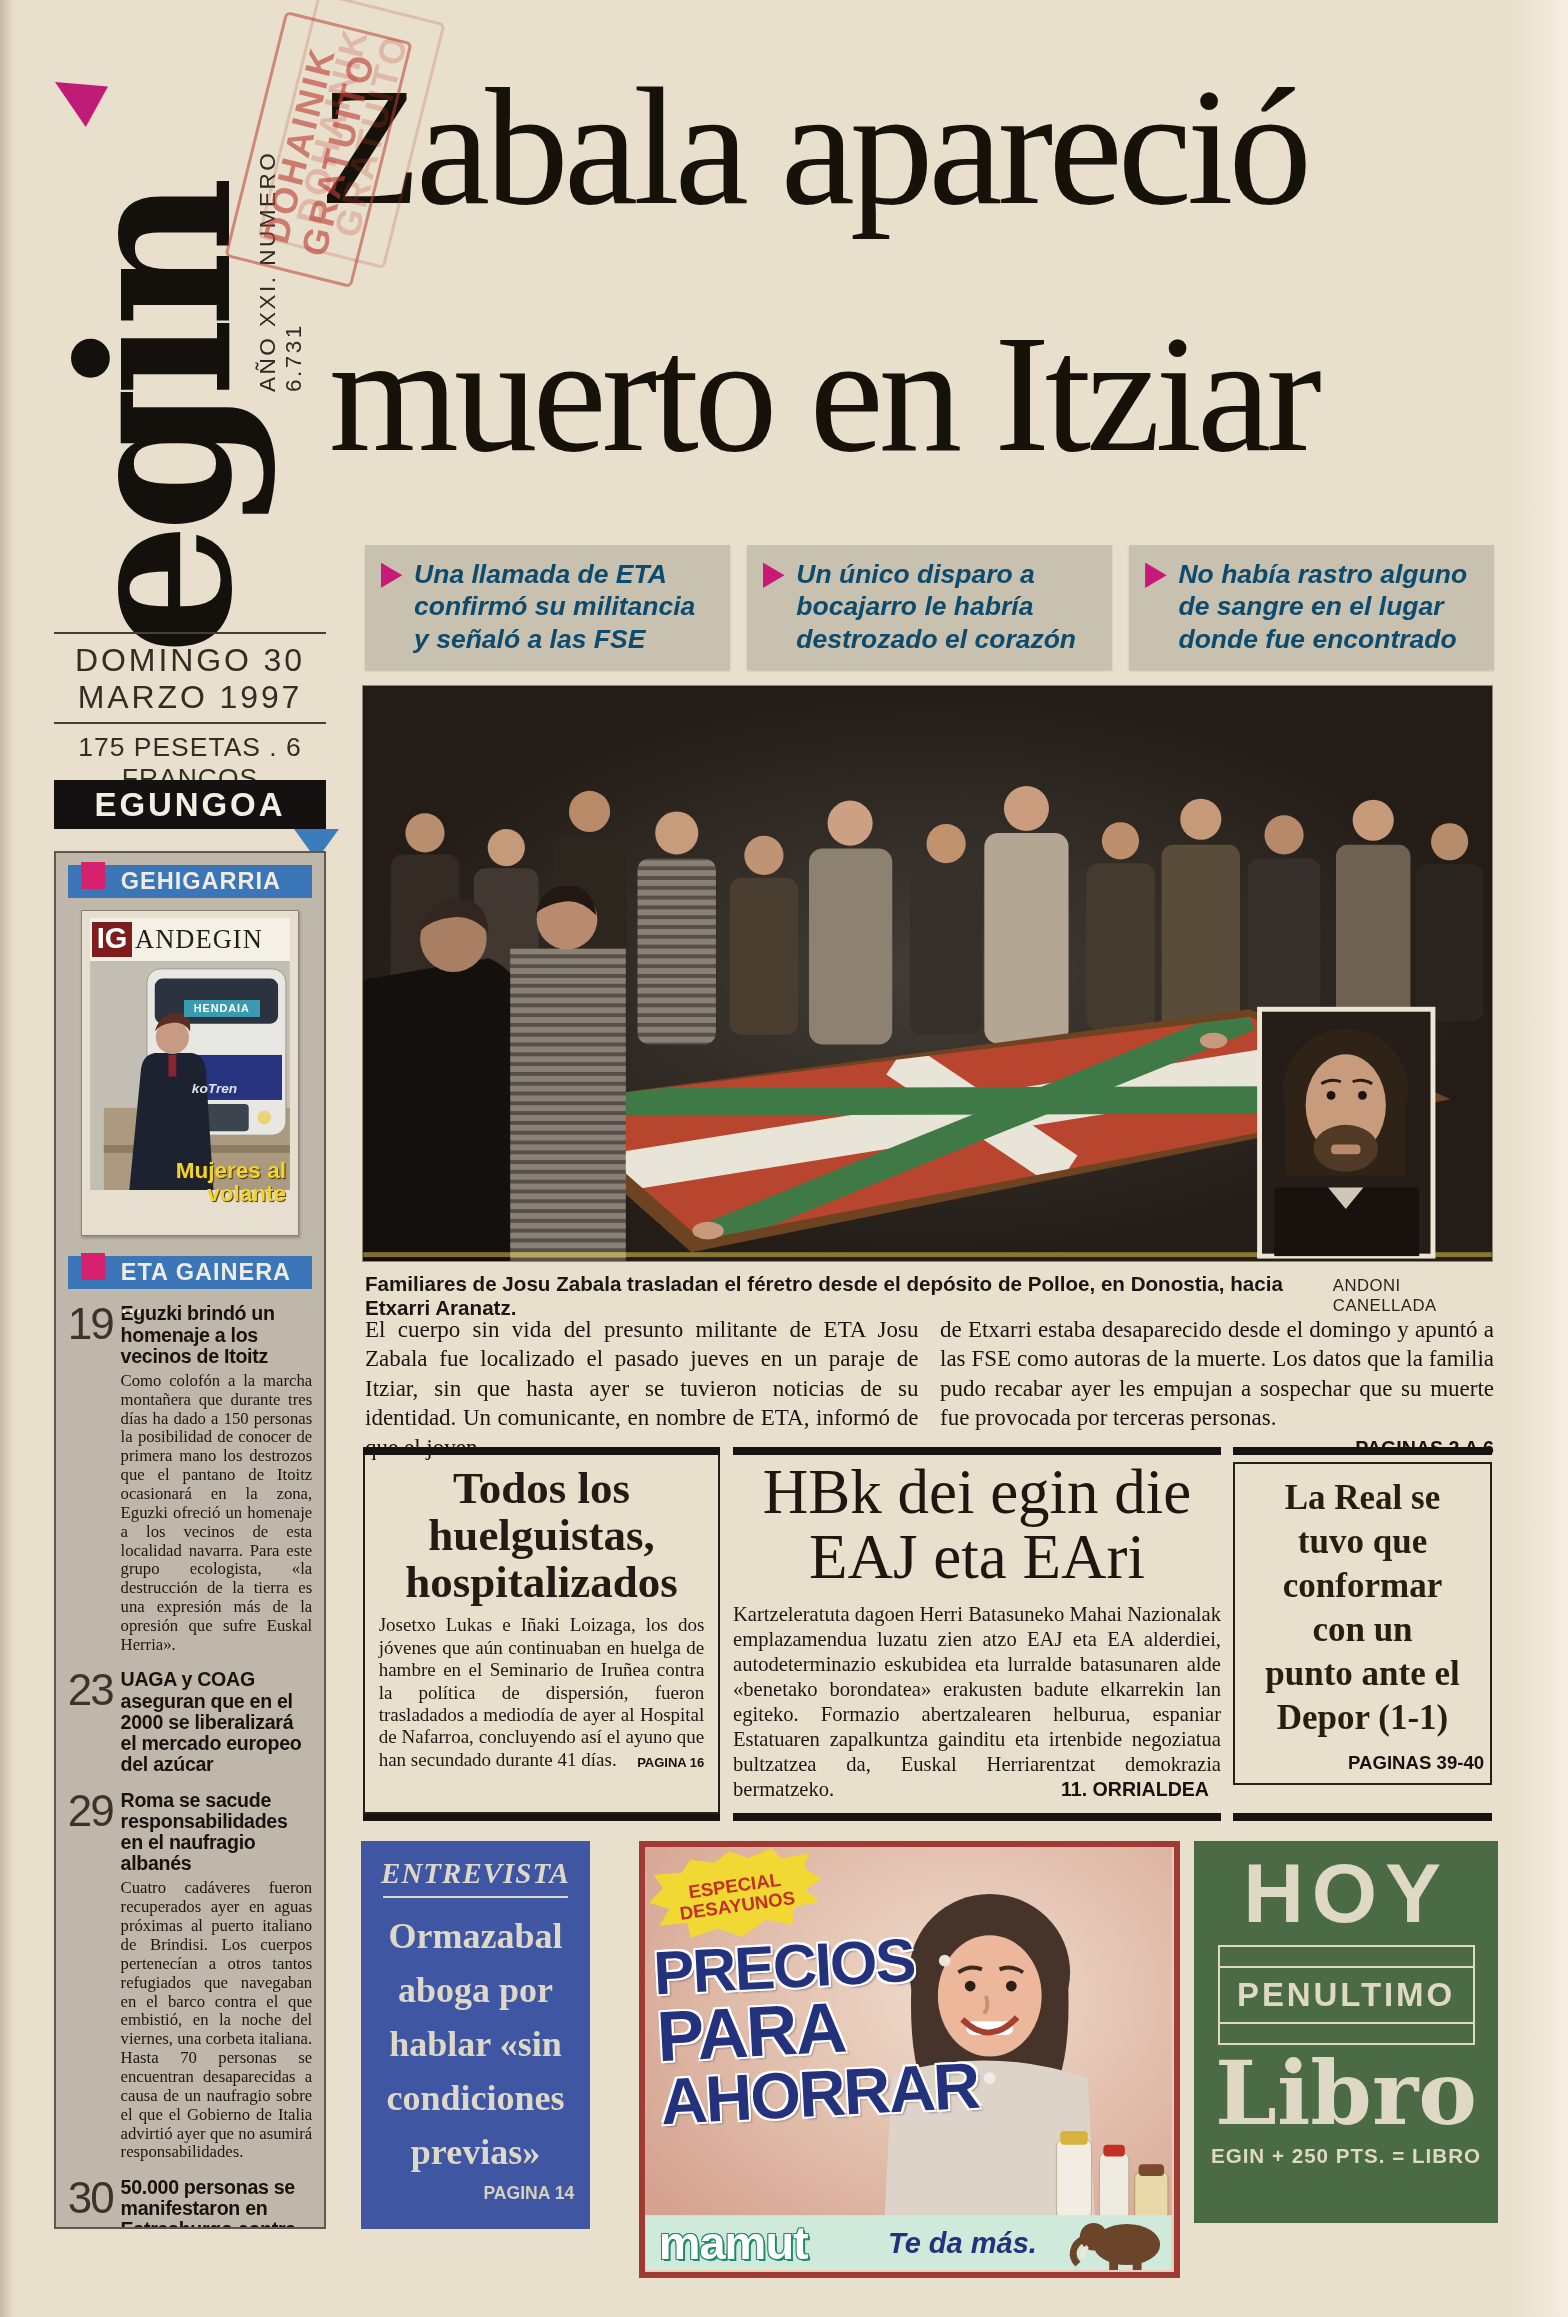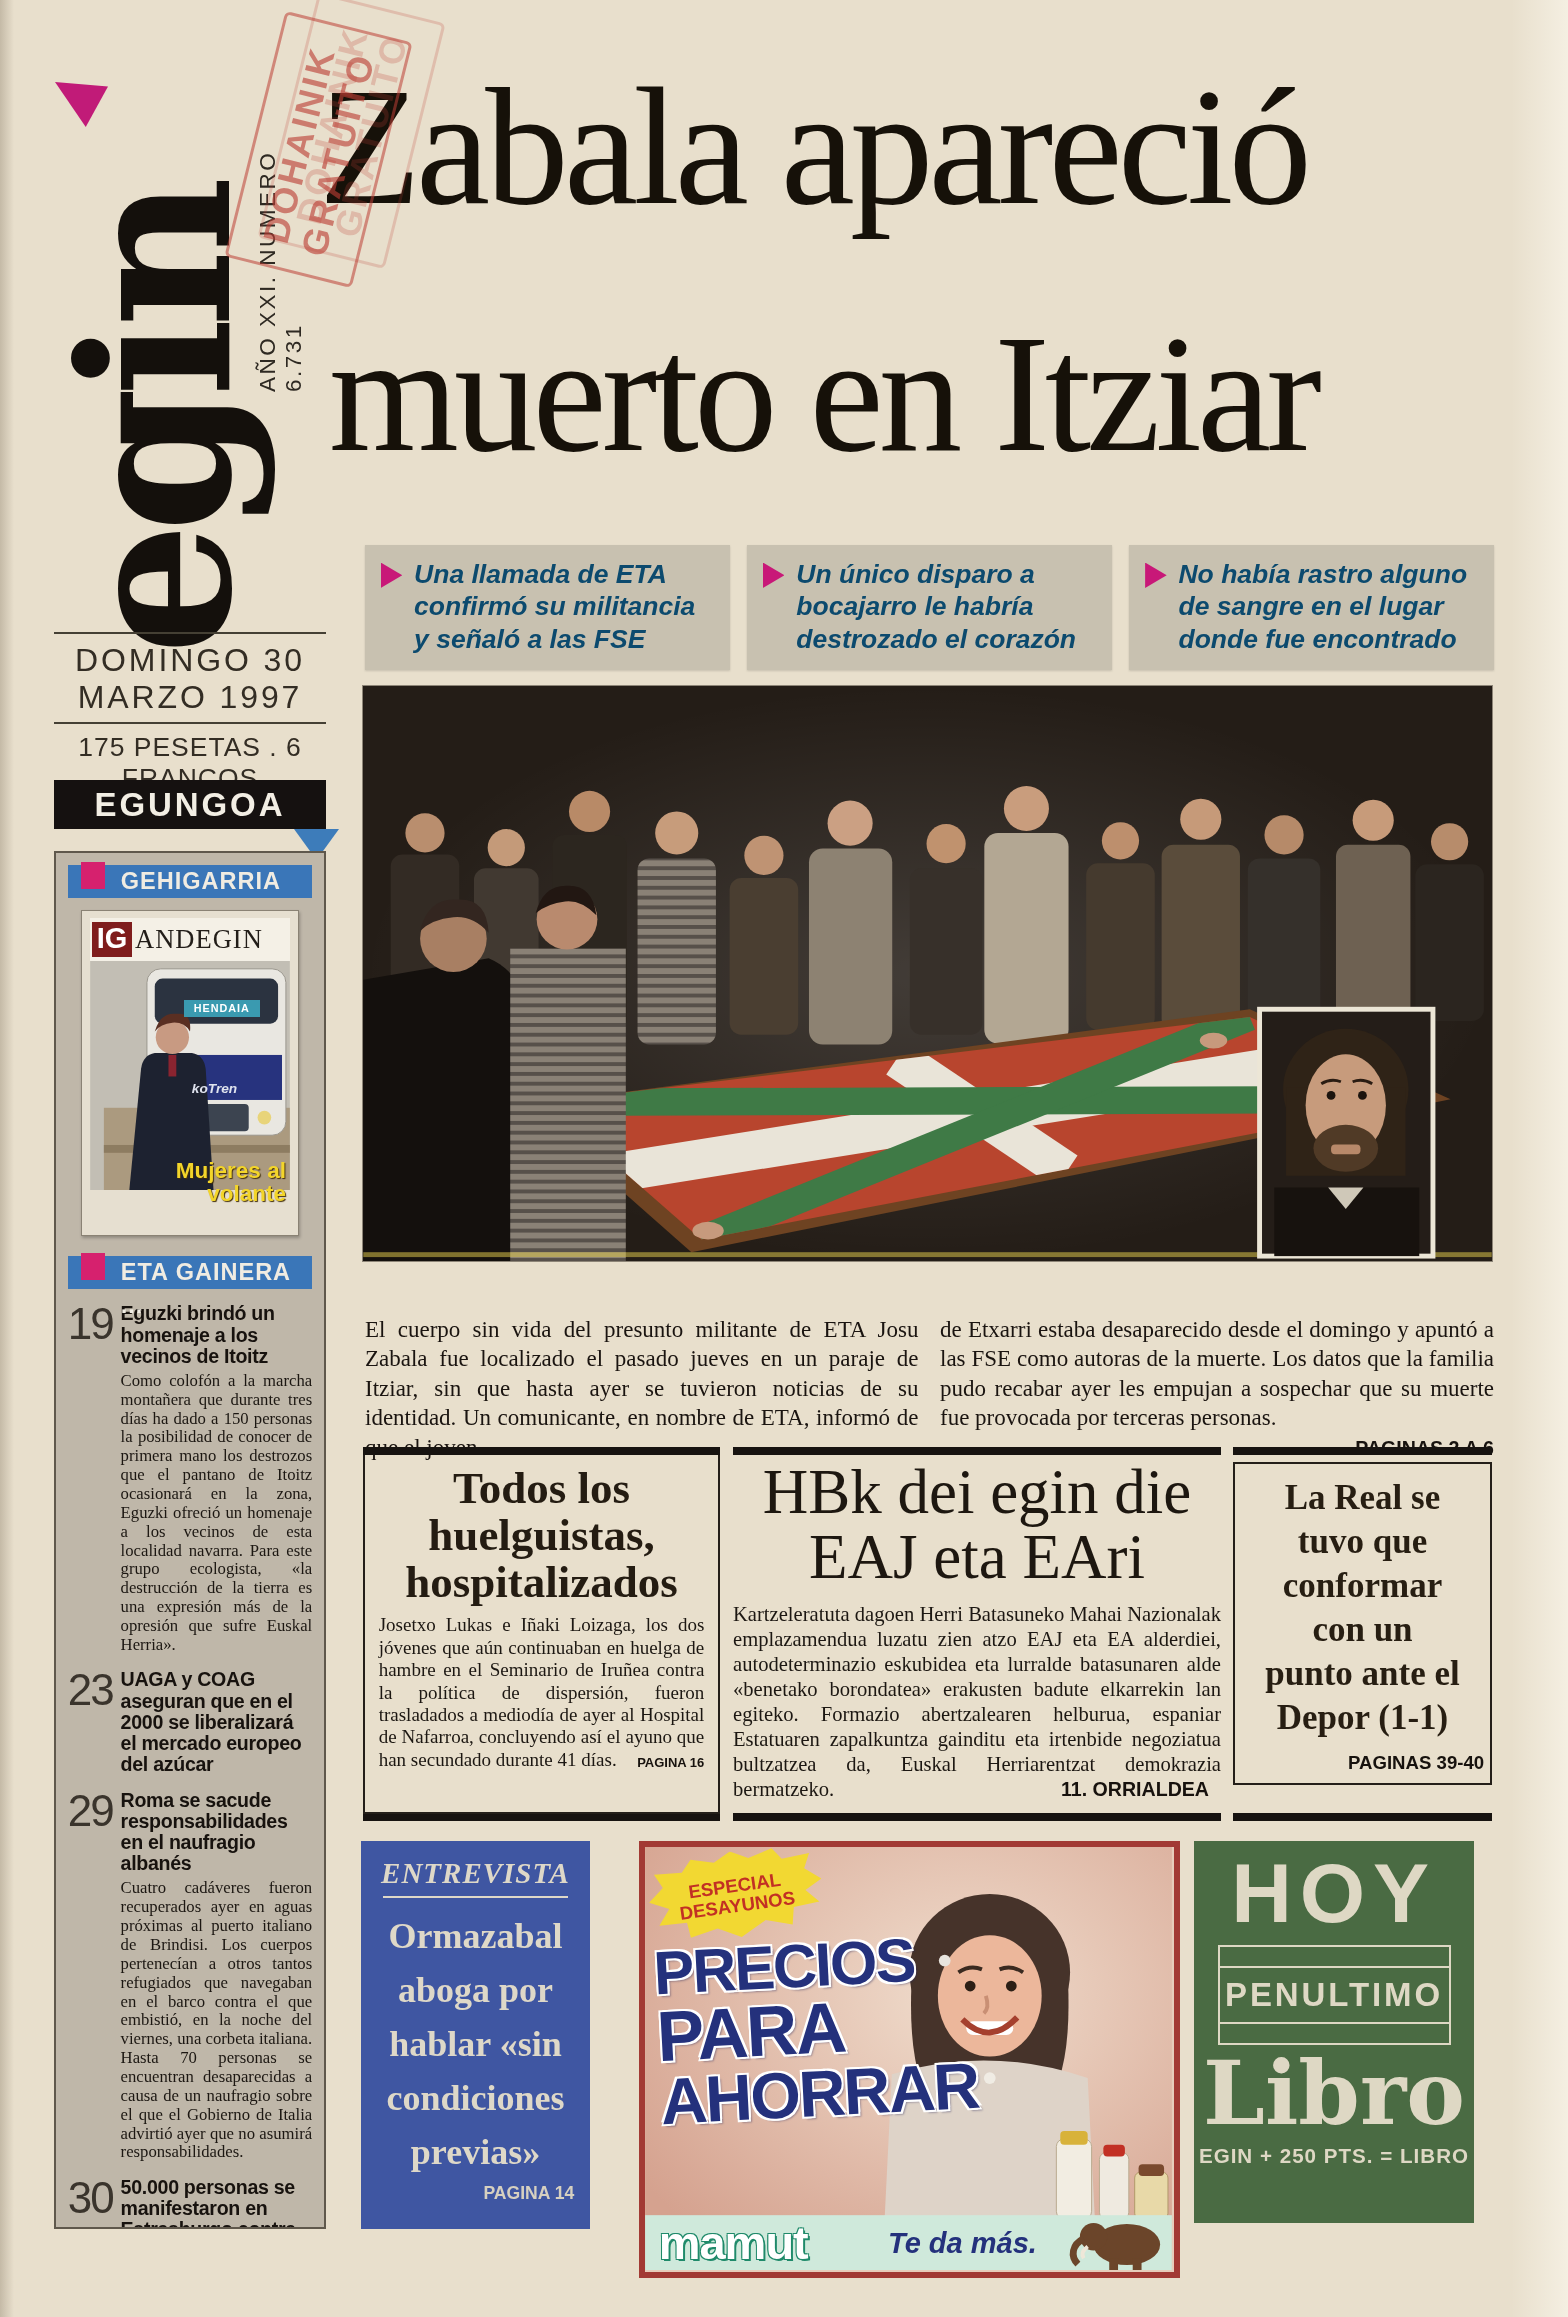--- a/index.html
+++ b/index.html
@@ -152,21 +152,21 @@
         text-shadow:-2px -2px 0 #fff,2px -2px 0 #fff,-2px 2px 0 #fff,2px 2px 0 #fff,2.9px 2.9px 2px rgba(40,40,90,.4);}
   .bw1{font-size:61px;line-height:.95;}
   .bw2{font-size:71px;line-height:.95;}
   .bw3{font-size:65px;line-height:.98;}
   .mbrand{position:absolute;left:13.7px;bottom:0px;font-family:"Liberation Sans",sans-serif;
         font-weight:700;font-size:47px;color:#ffffff;letter-spacing:-1px;
         text-shadow:2px 2px 0 #1f8a6a,-1px -1px 0 #1f8a6a,1px -1px 0 #1f8a6a,-1px 1px 0 #1f8a6a;}
   .mslogan{position:absolute;left:243px;bottom:9.8px;font-style:italic;font-weight:700;
         font-family:"Liberation Sans",sans-serif;font-size:29px;color:#24317c;}
 
-  .ad-libro{left:1194px;top:1841px;width:280px;height:382px;background:#4a6b43;box-sizing:border-box;
+  .ad-libro{left:1194px;top:1841px;width:304px;height:382px;background:#4a6b43;box-sizing:border-box;
         padding-top:9.8px;color:#ded8c4;text-align:center;font-family:"Liberation Sans",sans-serif;}
   .ad-libro .hoy{font-weight:700;font-size:84px;line-height:1;letter-spacing:7.8px;}
   .lbox{margin:9.8px 23.5px 0 23.5px;border:2px solid #ded8c4;padding:19.6px 0;}
   .lband{border-top:2px solid #ded8c4;border-bottom:2px solid #ded8c4;padding:7.8px 0;
         font-weight:700;font-size:33px;letter-spacing:2.9px;}
   .libro{font-family:"DejaVu Serif",serif;font-weight:700;font-size:88px;line-height:1.05;
         margin-top:2px;}
   .lbot{font-weight:700;font-size:20.6px;letter-spacing:1px;margin-top:3.9px;}
 
   .rstrip{left:1511px;top:0;width:57px;height:2317px;
@@ -363,20 +363,24 @@
         <rect x="988" y="468" width="30" height="10" rx="4" fill="#b8896a"></rect>
         <circle cx="988" cy="418" r="4.5" fill="#1c140e"></circle>
         <circle cx="1020" cy="418" r="4.5" fill="#1c140e"></circle>
         <path d="M978,406 q10,-6 20,-2 M1010,404 q10,-4 20,2" stroke="#2a1c12" stroke-width="3" fill="none"></path>
         <rect x="930" y="512" width="148" height="70" fill="#17120e"></rect>
         <polygon points="985,512 1003,534 1021,512" fill="#cfc8b8"></polygon>
       </g>
     </svg>
   </div>
 
+  <div class="abs caprow">
+    <span class="caption">Familiares de Josu Zabala trasladan el féretro desde el depósito de Polloe, en Donostia, hacia Etxarri Aranatz.</span>
+    <span class="credit">ANDONI CANELLADA</span>
+  </div>
 
   <div class="abs lead">
     <div class="col">El cuerpo sin vida del presunto militante de ETA Josu Zabala fue localizado el pasado jueves en un paraje de Itziar, sin que hasta ayer se tuvieron noticias de su identidad. Un comunicante, en nombre de ETA, informó de que el joven</div>
     <div class="col2wrap">
       <div class="col">de Etxarri estaba desaparecido desde el domingo y apuntó a las FSE como autoras de la muerte. Los datos que la familia pudo recabar ayer les empujan a sospechar que su muerte fue provocada por terceras personas.</div>
       <span class="pageref">PAGINAS 2 A 6</span>
     </div>
   </div>
 
   <div class="abs thickbar tb-l"></div>

